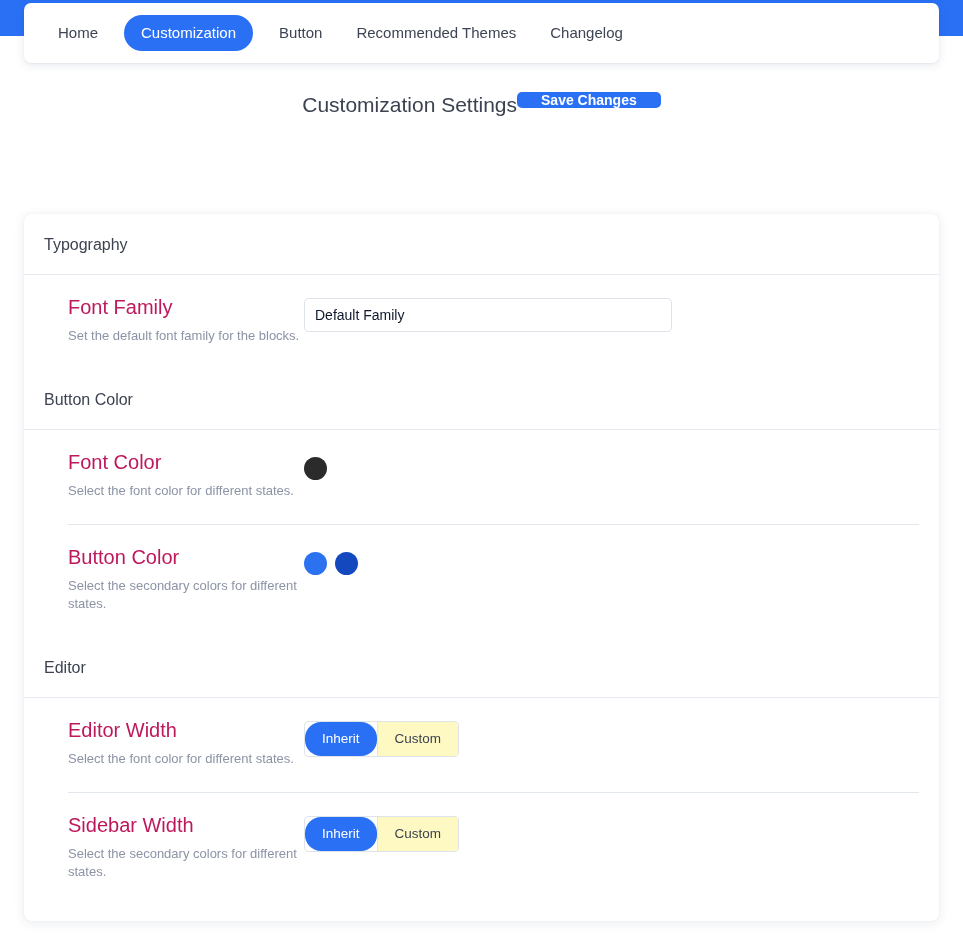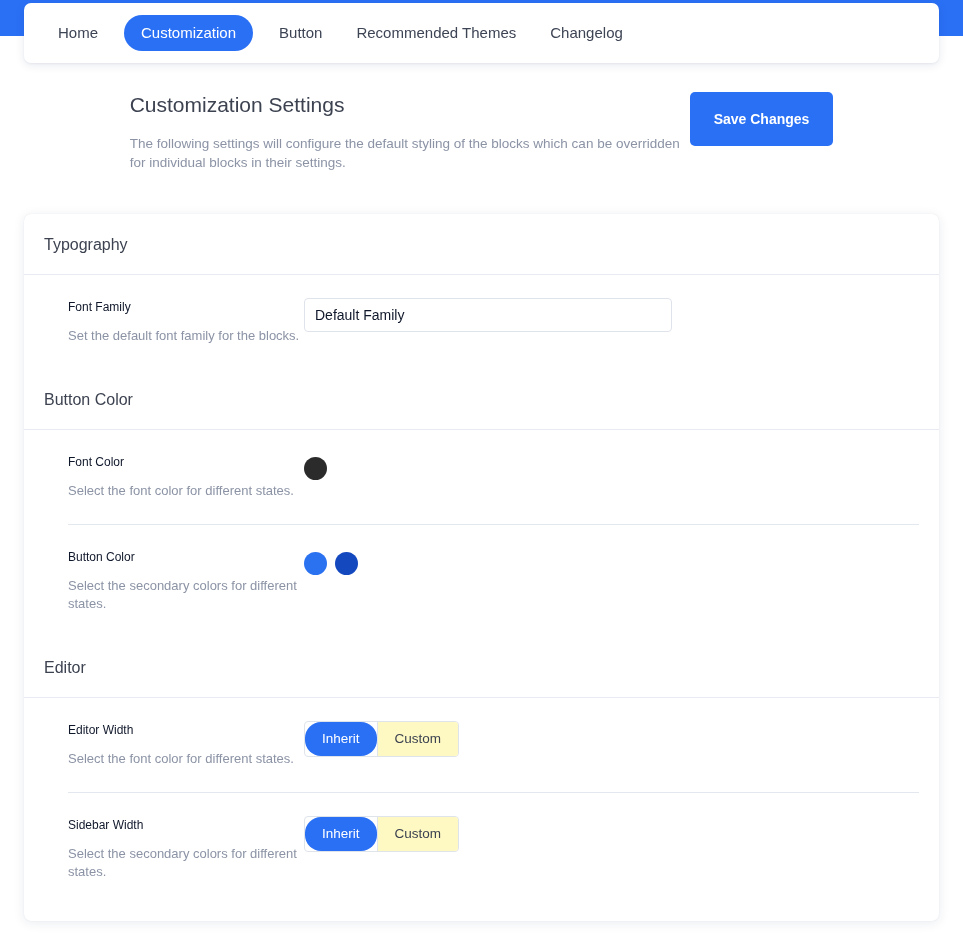--- a/index.html
+++ b/index.html
@@ -86,21 +86,21 @@
     margin: 0;
     max-width: 560px;
   }
   .save-button {
     background: #2a70f5;
     color: #ffffff;
     font-size: 14px;
     font-weight: bold;
     border: none;
     border-radius: 5px;
-    padding: 19px 24px;
+    padding: 0 24px;
     cursor: pointer;
     white-space: nowrap;
     font-family: "Liberation Sans", sans-serif;
     line-height: 16px;
   }
 
   
   .settings-card {
     position: absolute;
     top: 214px;
@@ -135,22 +135,22 @@
     display: flex;
     padding: 22px 20px 24px 20px;
     align-items: flex-start;
   }
   .setting-left {
     width: 260px;
     flex: 0 0 260px;
     padding-left: 24px;
   }
   .setting-label {
-    font-size: 12px;
-    color: #0f172a;
+    font-size: 20px;
+    color: #be185d;
     line-height: 20px;
     margin-bottom: 10px;
   }
   .setting-desc {
     font-size: 13px;
     color: #8b93a5;
     line-height: 18px;
     max-width: 235px;
   }
   .setting-right {
@@ -221,21 +221,20 @@
   <div class="nav-item">Home</div>
   <div class="nav-item active">Customization</div>
   <div class="nav-item">Button</div>
   <div class="nav-item">Recommended Themes</div>
   <div class="nav-item">Changelog</div>
 </nav>
 
 <div class="page-header">
   <div class="header-texts">
     <h1 class="page-title">Customization Settings</h1>
-    <p class="page-subtitle">The following settings will configure the default styling of the blocks which can be overridden for individual blocks in their settings.</p>
   </div>
   <button class="save-button">Save Changes</button>
 </div>
 
 <div class="settings-card">
 
   <div class="section-header">Typography</div>
   <div class="divider-full"></div>
 
   <div class="setting-row">

